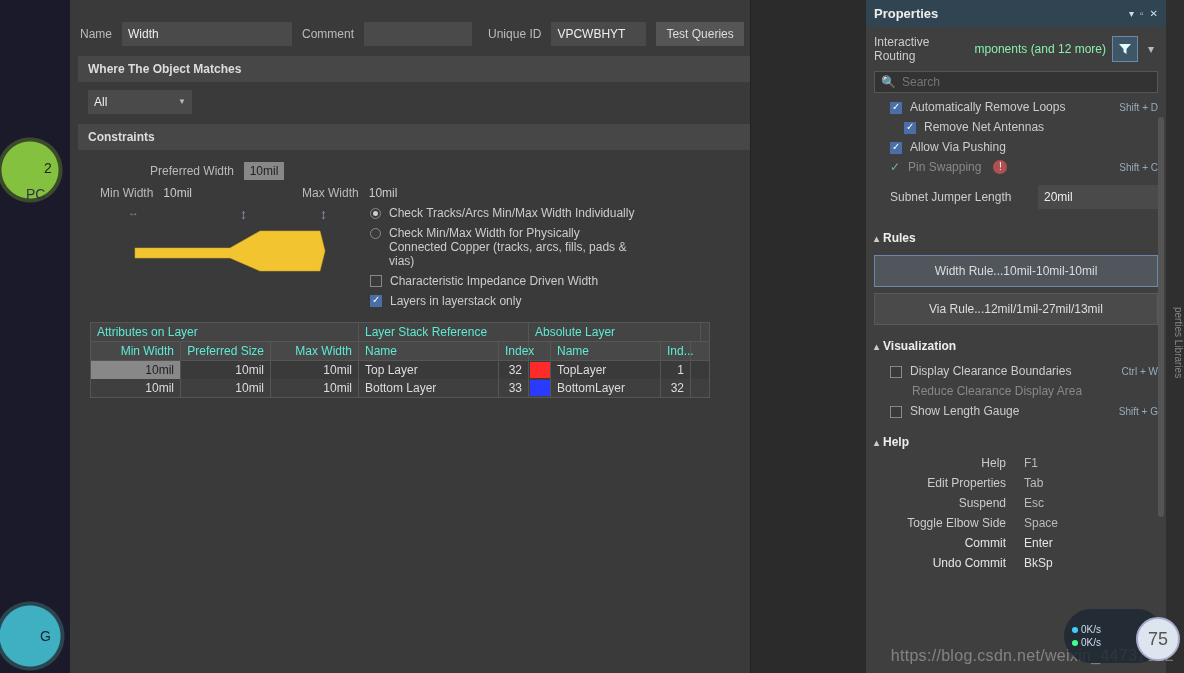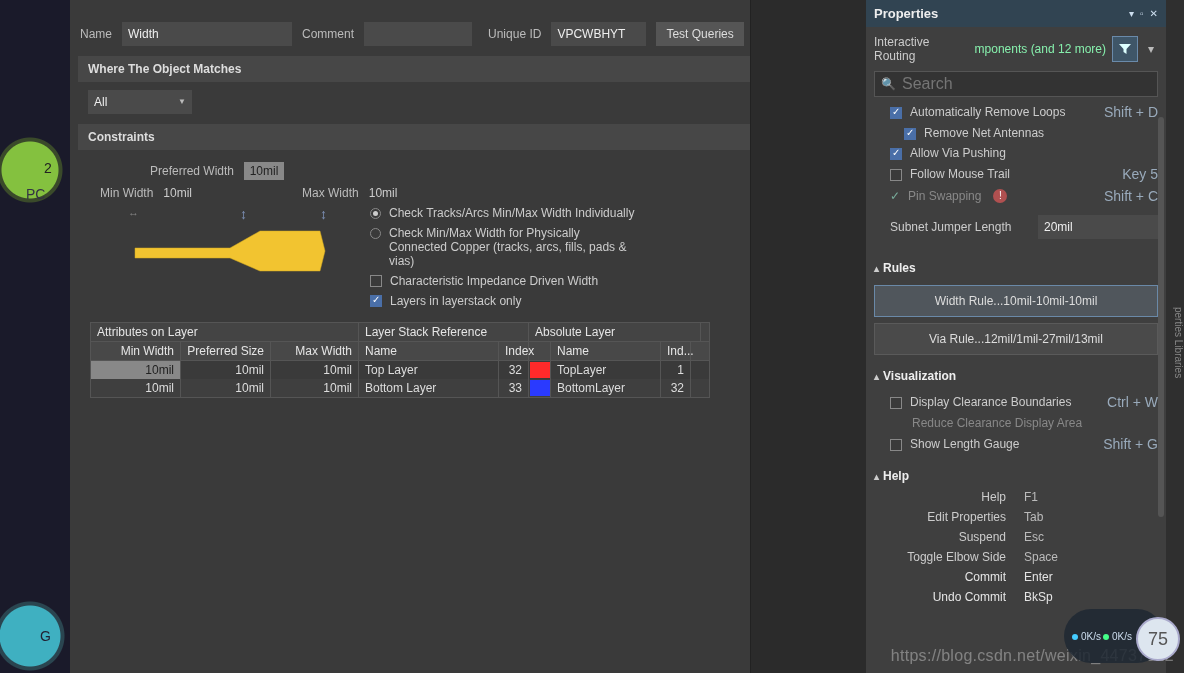--- a/index.html
+++ b/index.html
@@ -109,21 +109,21 @@
   }
   .faux-check.checked::after {
     content: "✓"; color: #fff; font-size: 10px; position: absolute; left: 1px; top: -2px;
   }
   .table {
     border: 1px solid #555; background: #3a3a3a; font-size: 12px;
   }
   .thead-top { display: flex; background: #444; border-bottom: 1px solid #555;}
   .thead-sub { display: flex; background: #484848; border-bottom: 1px solid #555;}
   .cell { padding: 2px 6px; border-right: 1px solid #555; }
-  .thead-top .cell, .thead-sub .cell { color: #e5e5e5; }
+  .thead-top .cell, .thead-sub .cell { color: #5eead4; }
   .tbody .trow { display: flex; }
   .tbody .trow:nth-child(odd){ background:#3a3a3a; }
   .tbody .trow:nth-child(even){ background:#3f3f3f; }
   .tbody .cell { color: #ddd; }
   .sel-cell { background: #888; color: #222 !important; }
   .w-min {width:90px; text-align:right;}
   .w-pref{width:90px; text-align:right;}
   .w-max {width:88px; text-align:right;}
   .w-nm  {width:140px;}
   .w-idx {width:30px; text-align:right;}
@@ -163,29 +163,29 @@
   .iconbtn {
     width: 26px; height: 26px; border: 1px solid #6a8aaa; background: #3f5668;
     display: flex; align-items: center; justify-content: center; cursor: pointer;
   }
   .iconbtn.plain { border-color: #555; background: #444; }
   .search-row {
     display: flex; align-items: center; gap: 6px;
     background: #333; margin: 0 8px; padding: 3px 6px; border: 1px solid #555;
   }
   .search-row input {
-    flex: 1; background: transparent; border: none; color: #ccc; font-size: 16px;
+    flex: 1; background: transparent; border: none; color: #ccc; font-size: 12px;
     outline: none;
   }
   .prop-section { padding: 4px 8px 6px 24px; }
   .prop-check {
     display: flex; align-items: center; gap: 8px; padding: 3px 0;
     color: #ccc;
   }
-  .prop-check .kb { margin-left: auto; color: #9ab; font-size: 14px;}
+  .prop-check .kb { margin-left: auto; color: #9ab; font-size: 10px;}
   .prop-check.dim { color: #888; }
   .prop-check .warn {
     display:inline-block; width:14px; height:14px; border-radius:50%;
     background:#b05050; color:#fff; font-size:10px; text-align:center; line-height:14px;
     margin-left:4px;
   }
   .field-row { display:flex; align-items:center; gap:10px; padding: 8px 0;}
   .field-row .fl { flex:1; color:#ccc; }
   .field-row .fv { width: 120px; }
   .sect-title {
@@ -211,21 +211,21 @@
     background:#555; border-radius:3px;
   }
 
   
   .net-widget {
     position:absolute; right:20px; bottom:10px; width:100px; height:54px;
     background: rgba(30,40,50,0.85); border-radius: 30px 30px 30px 30px;
     display:flex; align-items:center; gap:6px; padding:4px 8px;
     color:#cde; font-size:11px; z-index:10;
   }
-  .net-widget .col { display:flex; flex-direction:row; gap:2px; font-size:10px;}
+  .net-widget .col { display:flex; flex-direction:column; gap:2px; font-size:10px;}
   .net-widget .dot { width:6px;height:6px;border-radius:50%;display:inline-block;margin-right:3px;}
   .big75 {
     position:absolute; right:4px; bottom:12px; width:44px;height:44px;border-radius:50%;
     background:#dde6ef; color:#555; font-size:18px; display:flex;align-items:center;justify-content:center;
     border:2px solid #aac; z-index:11;
   }
 
   .watermark {
     position:absolute; right:10px; bottom:8px; color:rgba(255,255,255,0.35);
     font-size:16px; z-index:5; letter-spacing:0.3px;
@@ -402,25 +402,20 @@
         <span class="kb">Shift + D</span>
       </div>
       <div class="prop-check" style="padding-left:14px">
         <span class="faux-check checked"></span>
         <span>Remove Net Antennas</span>
       </div>
       <div class="prop-check">
         <span class="faux-check checked"></span>
         <span>Allow Via Pushing</span>
       </div>
-      <div class="prop-check">
-        <span class="faux-check"></span>
-        <span>Follow Mouse Trail</span>
-        <span class="kb">Key 5</span>
-      </div>
       <div class="prop-check dim">
         <span style="color:#7a9">✓</span>
         <span>Pin Swapping</span>
         <span class="warn">!</span>
         <span class="kb">Shift + C</span>
       </div>
 
       <div class="field-row">
         <span class="fl">Subnet Jumper Length</span>
         <input class="input fv" value="20mil" style="">

